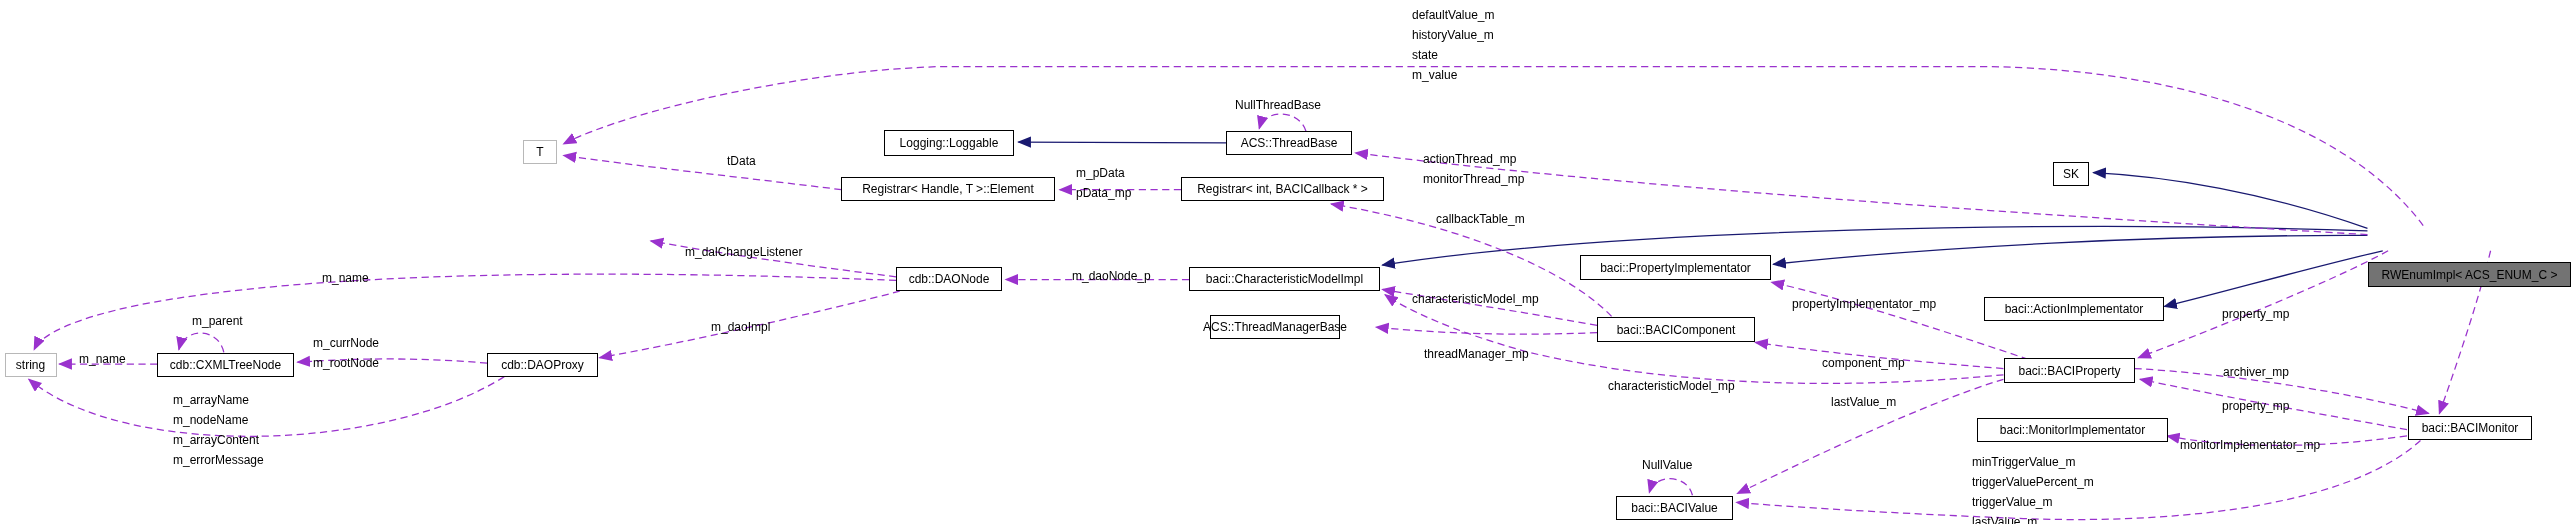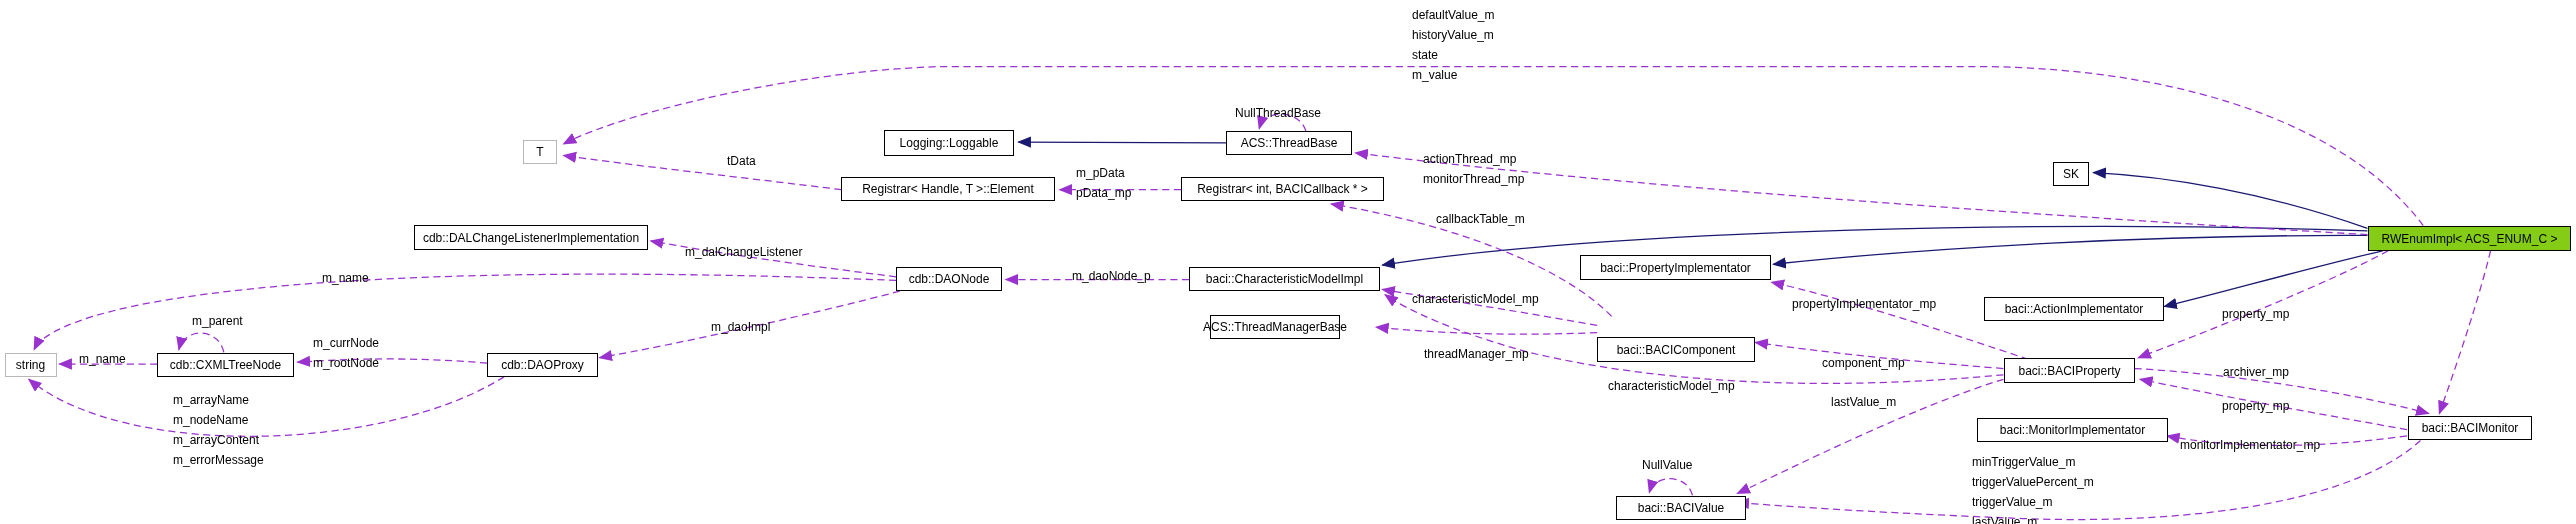--- a/index.html
+++ b/index.html
@@ -3,21 +3,21 @@
 <meta charset="utf-8">
 <style>
   html,body{margin:0;padding:0;background:#ffffff;}
   #diagram{position:relative;width:2576px;height:524px;background:#ffffff;
            font-family:"Liberation Sans", sans-serif;font-size:12px;color:#000;overflow:hidden;}
   #edges{position:absolute;left:0;top:0;width:2576px;height:524px;}
   .node{position:absolute;box-sizing:border-box;background:#fff;border:0.9px solid #000;
         display:flex;align-items:center;justify-content:center;white-space:nowrap;
         text-align:center;z-index:2;padding:0 3.6px;}
   .node.external{border-color:#b8b8b8;}
-  .node.highlight{background:#84cc16;border:1.8px solid #000;}
+  .node.highlight{background:#737373;border:1.8px solid #000;margin-top:36px;}
   .elabel{position:absolute;z-index:3;text-align:left;white-space:pre-line;line-height:20px;}
 </style>
 </head>
 <body>
 
 <div id="diagram">
 
   <svg id="edges" viewBox="0 0 2864 583" xmlns="http://www.w3.org/2000/svg">
     <defs>
       <marker id="ar-n" markerWidth="12" markerHeight="10" refX="10" refY="4.5" orient="auto">
@@ -67,40 +67,39 @@
     </g>
   </svg>
 
   <div class="node external" style="left:523px;top:140px;width:34px;height:24px;">T</div>
   <div class="node" style="left:884px;top:130px;width:130px;height:26px;">Logging::Loggable</div>
   <div class="node" style="left:1226px;top:131px;width:126px;height:24px;">ACS::ThreadBase</div>
   <div class="node" style="left:841px;top:177px;width:214px;height:24px;">Registrar&lt; Handle, T &gt;::Element</div>
   <div class="node" style="left:1181px;top:177px;width:203px;height:24px;">Registrar&lt; int, BACICallback * &gt;</div>
   <div class="node" style="left:2053px;top:162px;width:36px;height:24px;">SK</div>
   <div class="node highlight" style="left:2368px;top:226px;width:203px;height:25px;">RWEnumImpl&lt; ACS_ENUM_C &gt;</div>
-  <div class="node" style="left:414px;top:225px;width:234px;height:25px;">cdb::DALChangeListenerImplementation</div>
   <div class="node" style="left:896px;top:267px;width:106px;height:24px;">cdb::DAONode</div>
   <div class="node" style="left:1189px;top:267px;width:191px;height:24px;">baci::CharacteristicModelImpl</div>
   <div class="node" style="left:1210px;top:315px;width:130px;height:24px;">ACS::ThreadManagerBase</div>
   <div class="node" style="left:1580px;top:255px;width:191px;height:25px;">baci::PropertyImplementator</div>
-  <div class="node" style="left:1597px;top:317px;width:158px;height:25px;margin-top:20px;">baci::BACIComponent</div>
+  <div class="node" style="left:1597px;top:317px;width:158px;height:25px;">baci::BACIComponent</div>
   <div class="node" style="left:1984px;top:297px;width:180px;height:24px;">baci::ActionImplementator</div>
   <div class="node external" style="left:4.5px;top:353px;width:52px;height:24px;">string</div>
   <div class="node" style="left:157px;top:353px;width:137px;height:24px;">cdb::CXMLTreeNode</div>
   <div class="node" style="left:487px;top:353px;width:111px;height:24px;">cdb::DAOProxy</div>
   <div class="node" style="left:2004px;top:358px;width:131px;height:25px;">baci::BACIProperty</div>
   <div class="node" style="left:1977px;top:418px;width:191px;height:24px;">baci::MonitorImplementator</div>
   <div class="node" style="left:2408px;top:416px;width:124px;height:24px;">baci::BACIMonitor</div>
-  <div class="node" style="left:1616px;top:496px;width:130px;height:24px;">baci::BACIValue</div>
+  <div class="node" style="left:1616px;top:496px;width:117px;height:24px;">baci::BACIValue</div>
 
   <div class="elabel" style="left:1412px;top:5.4px;width:148px;">defaultValue_m
 historyValue_m
 state
 m_value</div>
-  <div class="elabel" style="left:1235px;top:95px;width:108px;margin-top:8px;">NullThreadBase</div>
+  <div class="elabel" style="left:1235px;top:95px;width:108px;">NullThreadBase</div>
   <div class="elabel" style="left:727px;top:151px;width:56px;">tData</div>
   <div class="elabel" style="left:1076px;top:163px;width:83px;">m_pData
 pData_mp</div>
   <div class="elabel" style="left:1423px;top:149px;width:126px;">actionThread_mp
 monitorThread_mp</div>
   <div class="elabel" style="left:1436px;top:209px;width:103px;">callbackTable_m</div>
   <div class="elabel" style="left:685px;top:242px;width:135px;">m_dalChangeListener</div>
   <div class="elabel" style="left:322px;top:268px;width:56px;">m_name</div>
   <div class="elabel" style="left:1072px;top:266px;width:86px;">m_daoNode_p</div>
   <div class="elabel" style="left:711px;top:317px;width:72px;">m_daoImpl</div>

